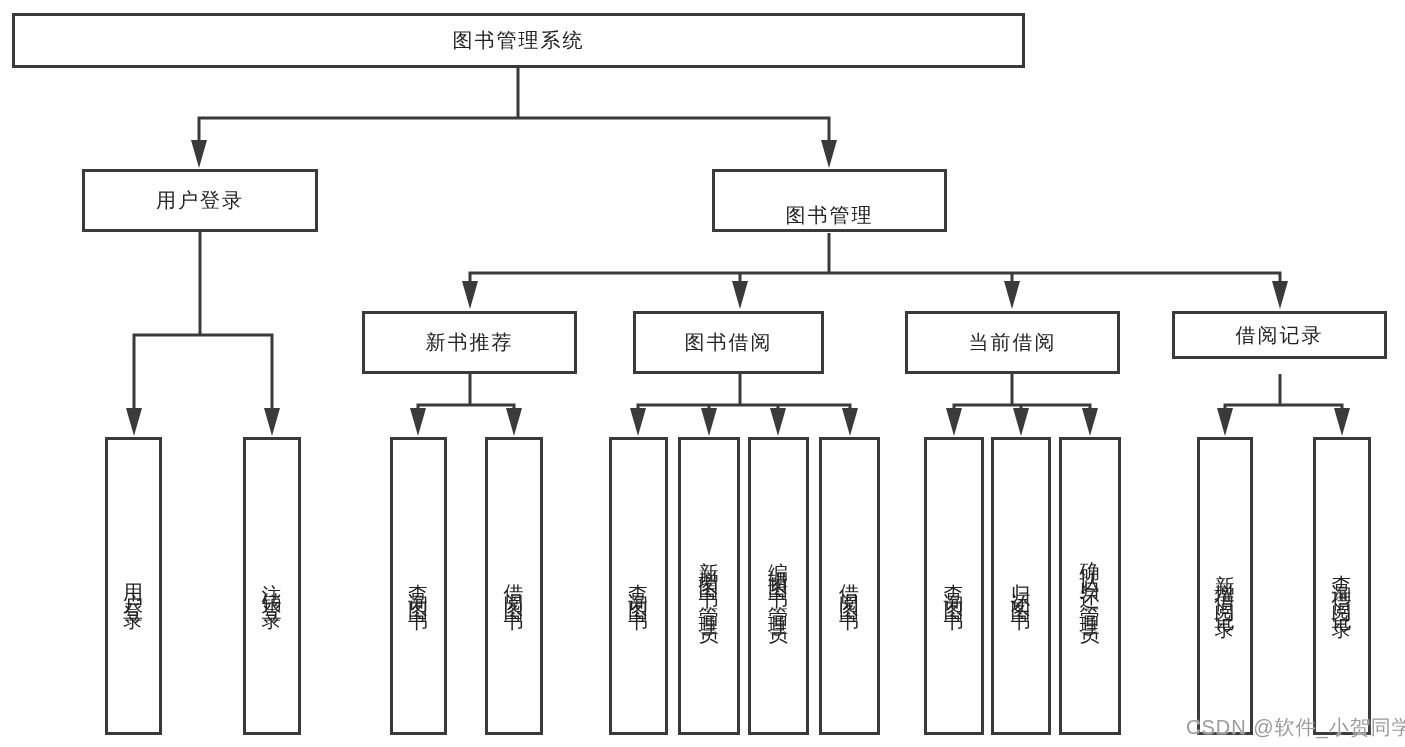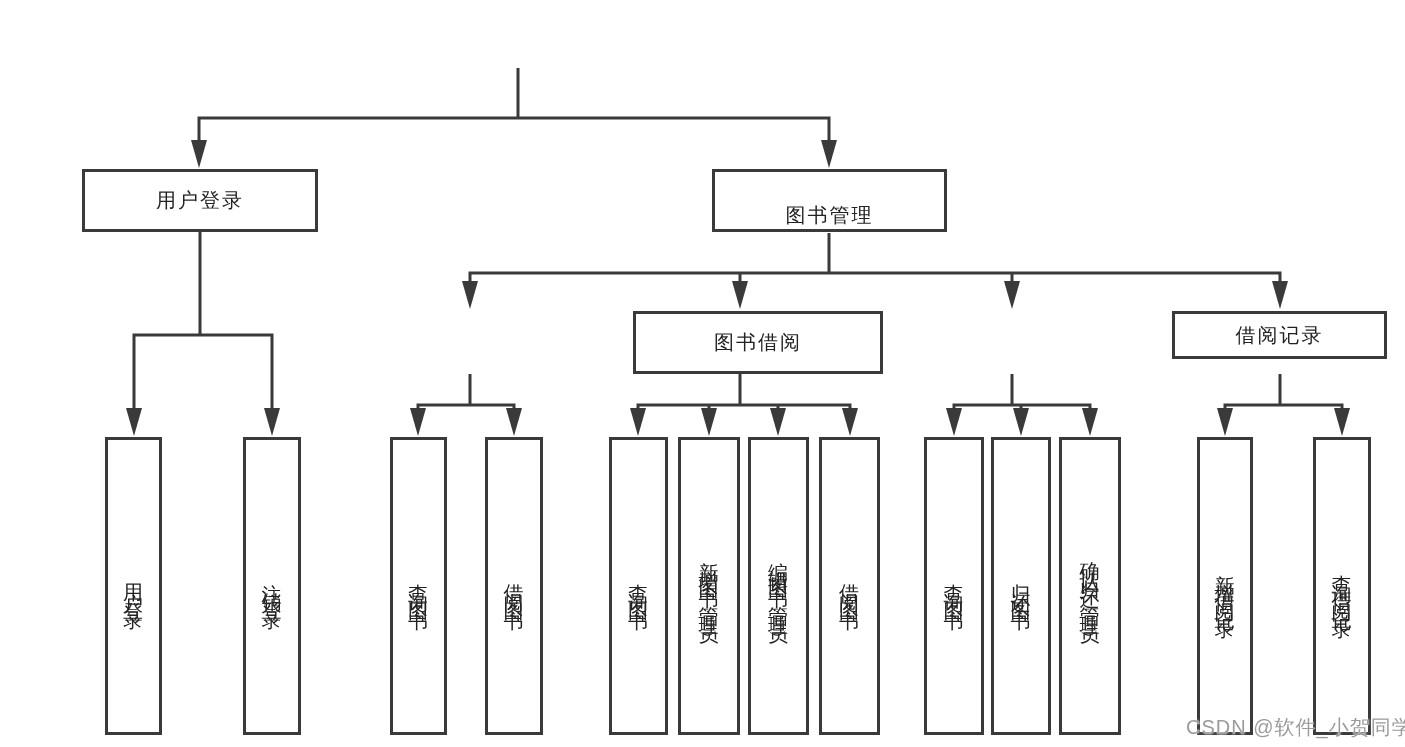--- a/index.html
+++ b/index.html
@@ -102,30 +102,39 @@
       <polygon points="1082,408 1098,408 1090,436" fill="#3a3a3a"></polygon>
     </g>
 
     <g>
       <path d="M1280 374 V405 M1223.5 405 H1343.5 M1225 405 V418 M1342 405 V418" stroke="#3a3a3a" stroke-width="3" fill="none"></path>
       <polygon points="1217,408 1233,408 1225,436" fill="#3a3a3a"></polygon>
       <polygon points="1334,408 1350,408 1342,436" fill="#3a3a3a"></polygon>
     </g>
   </svg>
 
+  <div class="box hbox" style="left:12px; top:13px; width:1013px; height:55px;">
+    <span class="label">图书管理系统</span>
+  </div>
 
   <div class="box hbox" style="left:82px; top:169px; width:236px; height:63px;">
     <span class="label">用户登录</span>
   </div>
   <div class="box hbox" style="left:712px; top:169px; width:235px; height:63px;align-items:flex-end;">
     <span class="label">图书管理</span>
   </div>
 
-  <div class="box hbox" style="left:633px; top:311px; width:250px; height:63px;">
+  <div class="box hbox" style="left:362px; top:311px; width:215px; height:63px;">
+    <span class="label">新书推荐</span>
+  </div>
+  <div class="box hbox" style="left:633px; top:311px; width:191px; height:63px;">
     <span class="label">图书借阅</span>
+  </div>
+  <div class="box hbox" style="left:905px; top:311px; width:215px; height:63px;">
+    <span class="label">当前借阅</span>
   </div>
   <div class="box hbox" style="left:1172px; top:311px; width:215px; height:48px;">
     <span class="label">借阅记录</span>
   </div>
 
   <div class="box vbox" style="left:105px; top:437px; width:57px; height:298px;">
     <span class="label">用户登录</span>
   </div>
   <div class="box vbox" style="left:243px; top:437px; width:58px; height:298px;">
     <span class="label">注销登录</span>

